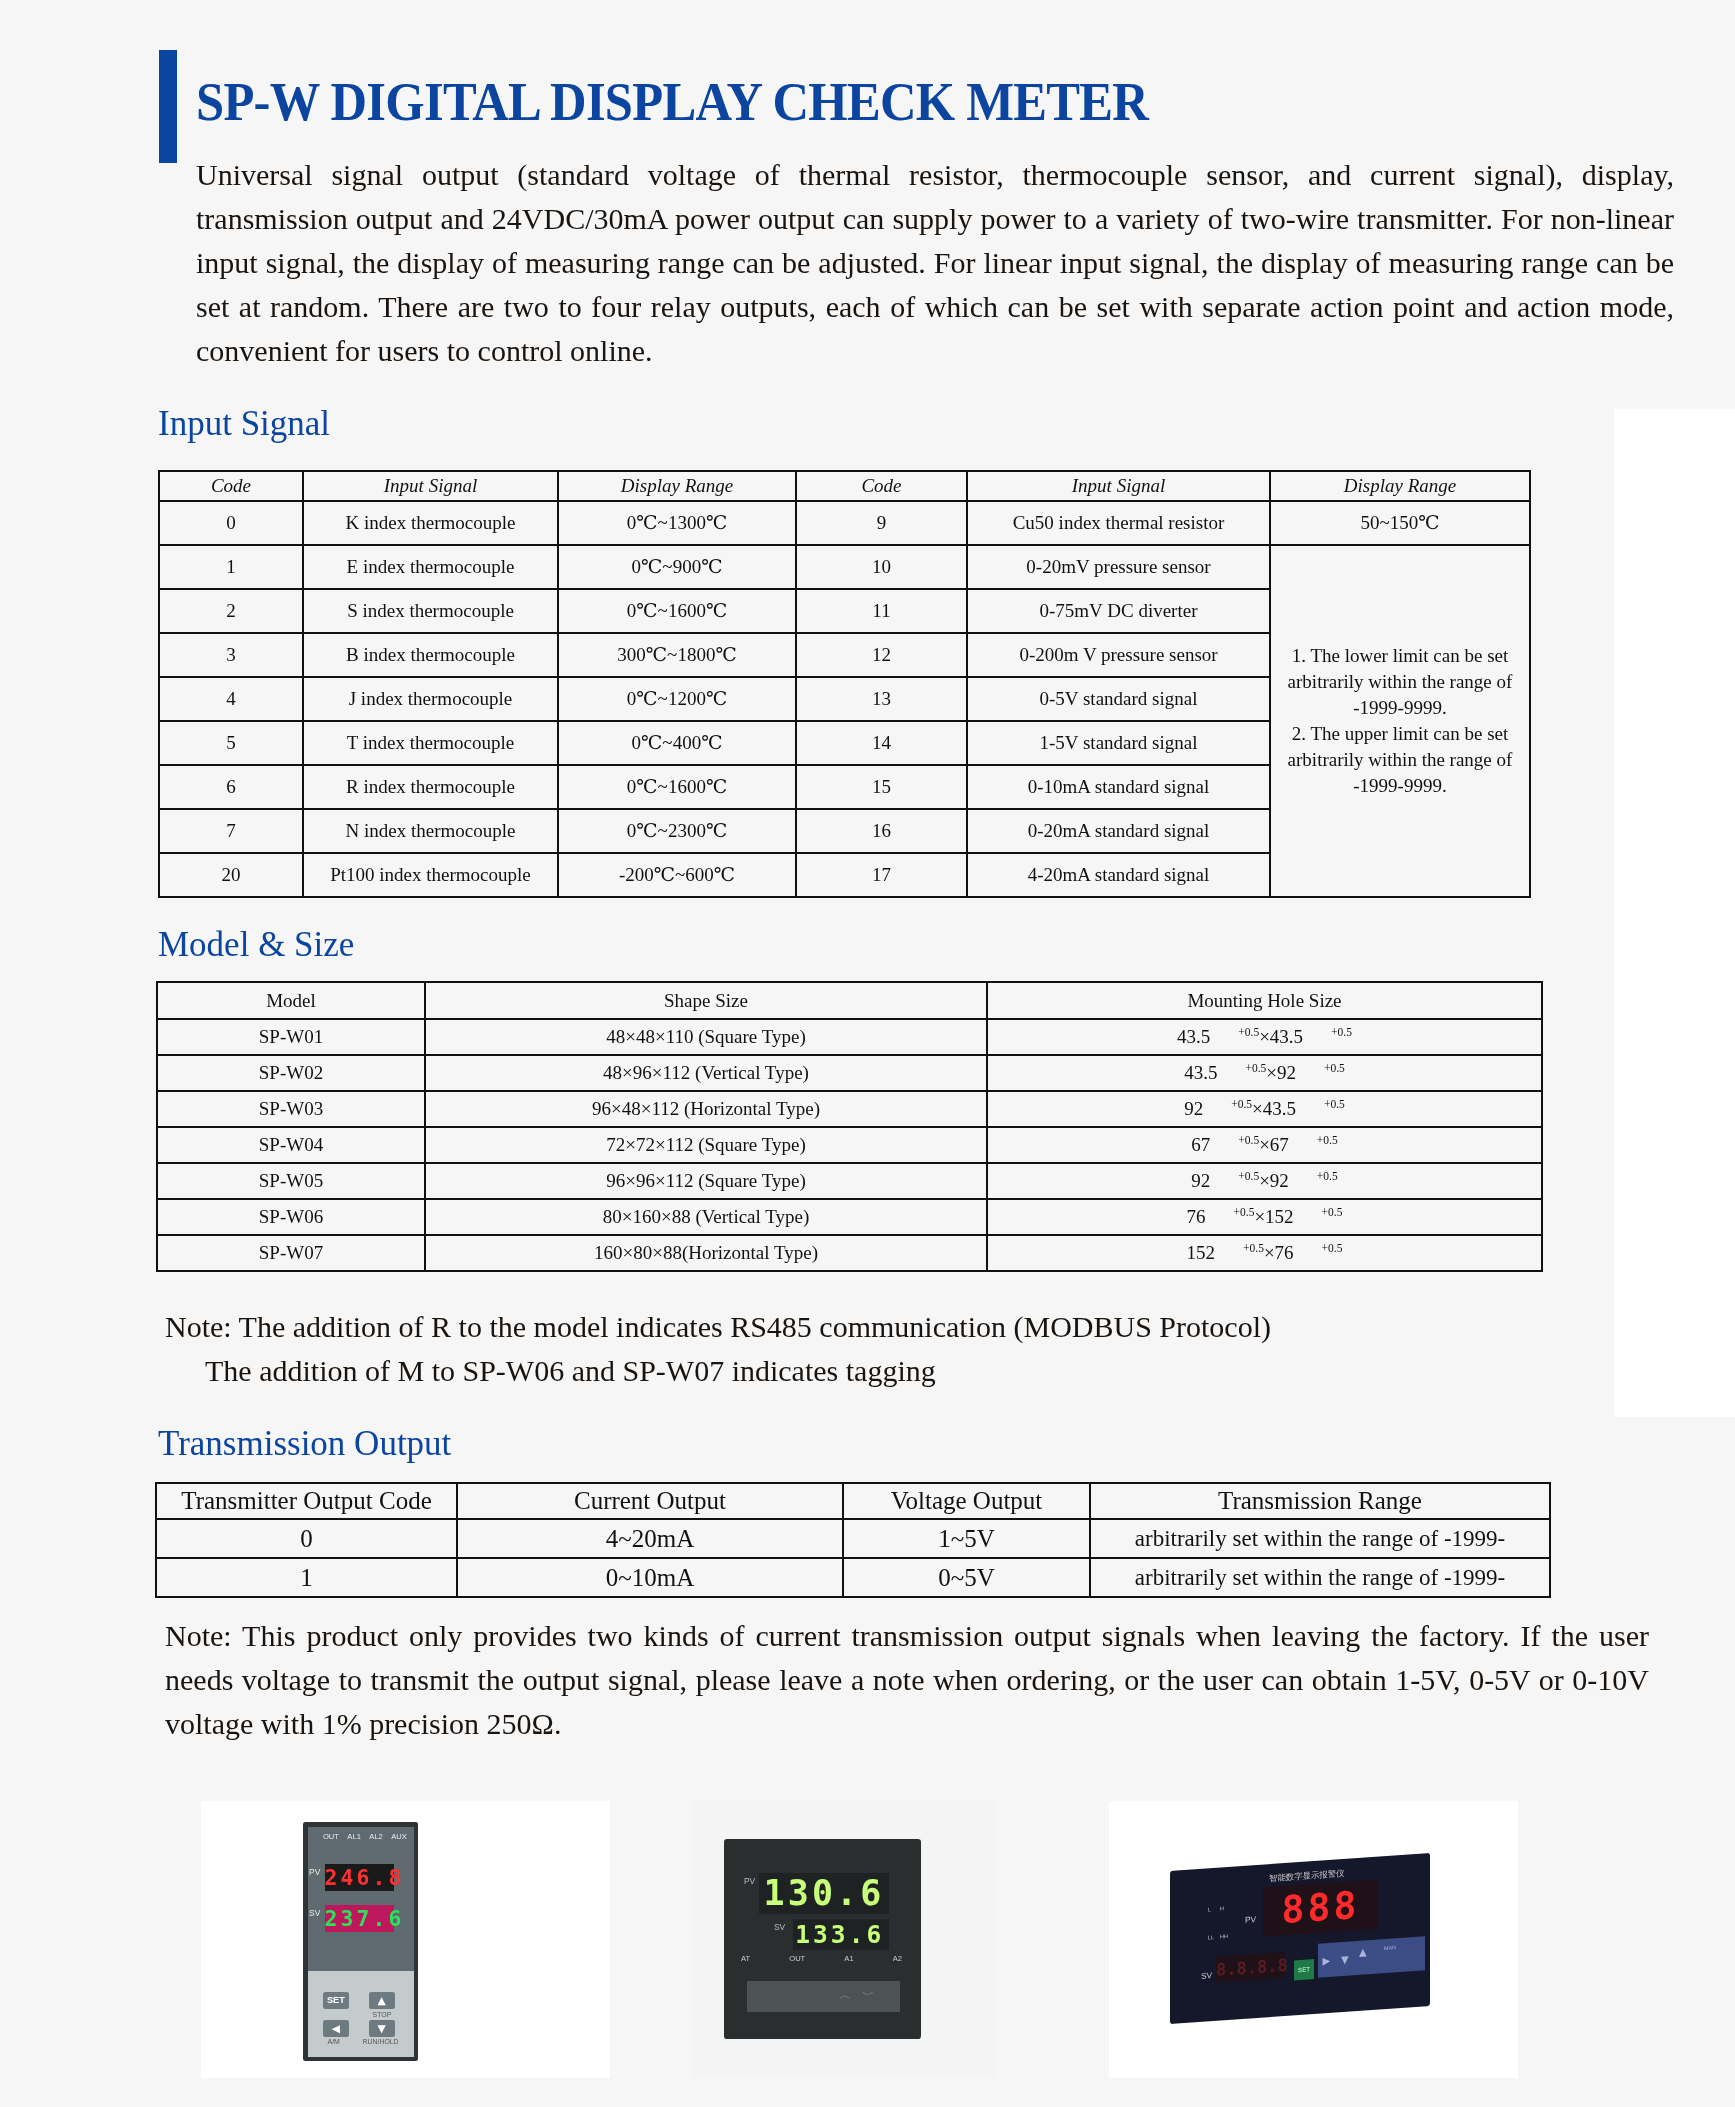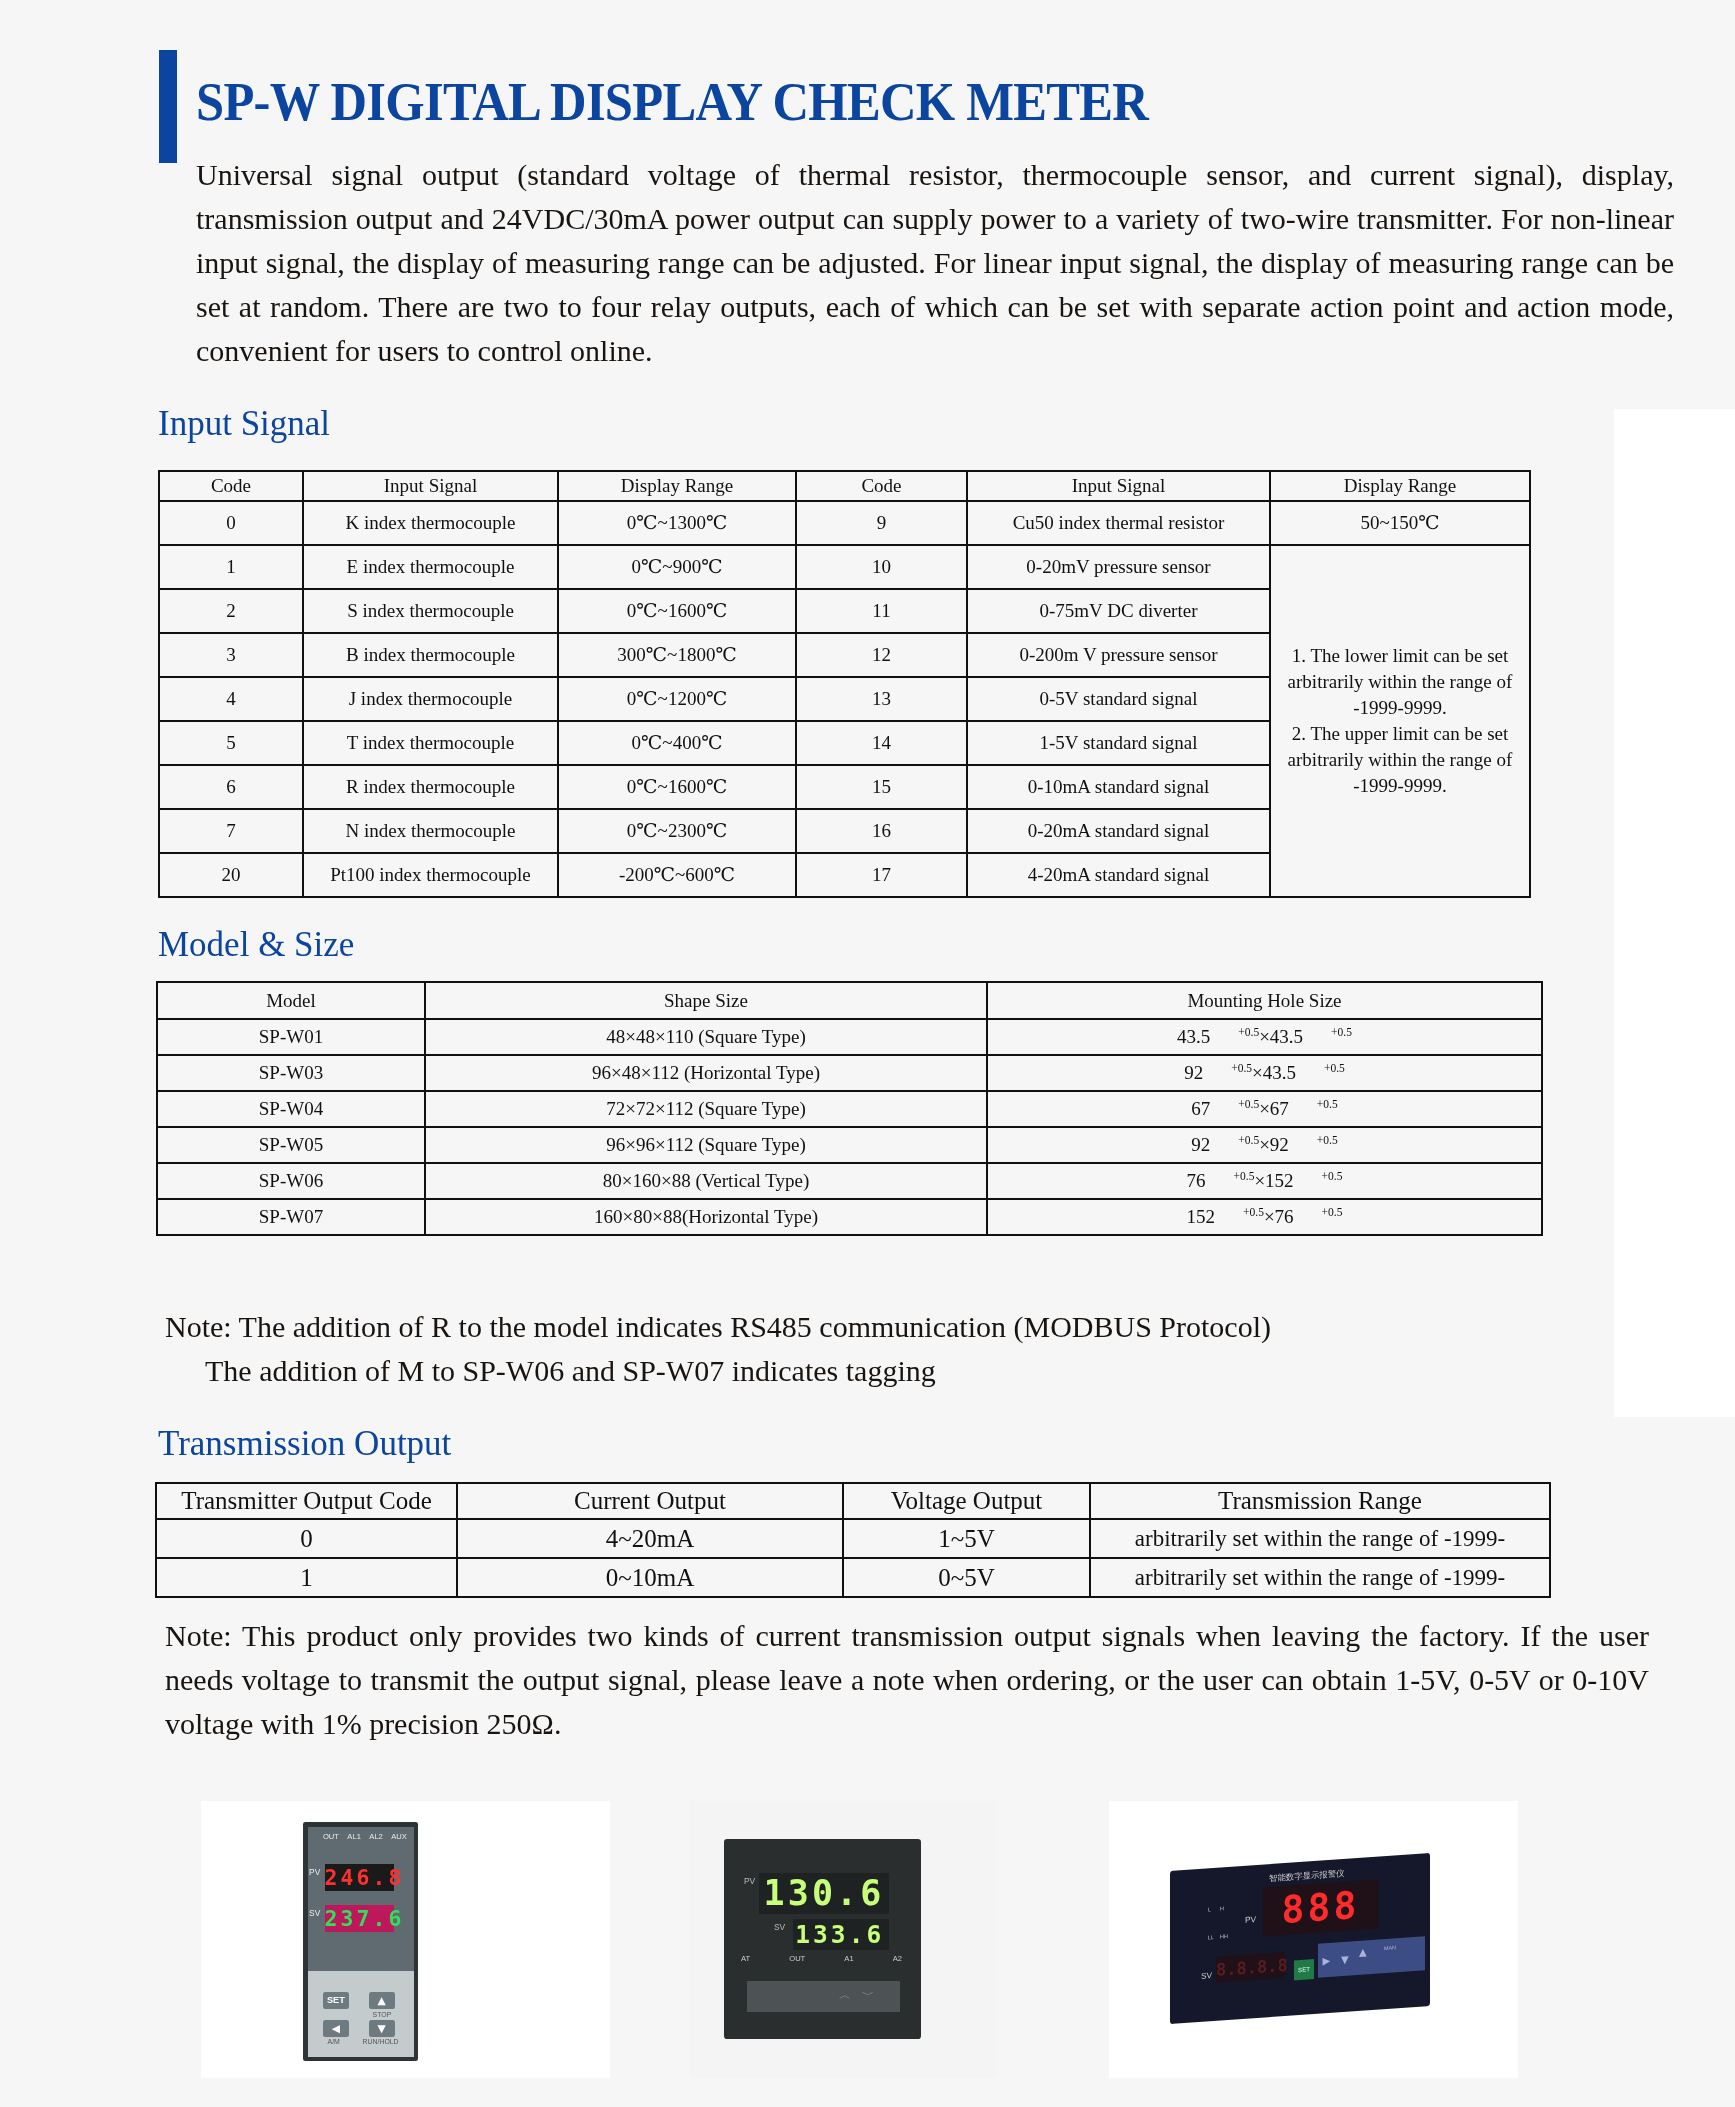--- a/index.html
+++ b/index.html
@@ -9,21 +9,21 @@
   }
   .white-panel { position:absolute; left:1614px; top:409px; width:122px; height:1008px; background:#ffffff; }
   .title-bar { position:absolute; left:159px; top:50px; width:18.4px; height:113px; background:#0b45a0; }
   .title { position:absolute; left:196px; top:70px; font-size:55px; font-weight:bold; color:#0b45a0;
            font-family:"Liberation Serif",serif; letter-spacing:-0.8px; transform:scaleX(0.92); transform-origin:left top; white-space:nowrap; }
   .intro { position:absolute; left:196px; top:153px; width:1478px; font-size:30px; line-height:44px; text-align:justify; }
   .section-h { position:absolute; font-size:35px; color:#0b45a0; font-family:"Liberation Serif",serif; white-space:nowrap; }
   table { border-collapse:collapse; position:absolute; table-layout:fixed; }
   td, th { border:2.3px solid #111; text-align:center; font-weight:normal; color:#111; padding:0; }
   .t1 { left:158px; top:470px; width:1371px; font-size:19px; }
-  .t1 th { height:27.5px; }
+  .t1 th { height:27.5px;font-style:italic; }
   .t1 td { height:42px; }
   .t1 .note { line-height:26px; font-size:19px; padding:0 3.1px;margin-left:40px; }
   .t2 { left:156px; top:981px; width:1384px; font-size:19px; }
   .t2 th { height:35px; }
   .t2 td { height:34px; }
   .t2 sup { font-size:11.5px;margin-left:28px; }
   .t3 { left:155px; top:1482px; width:1394px; font-size:25px; }
   .t3 th { height:34px; }
   .t3 td { height:37px; }
   .note-text { position:absolute; font-size:30px; line-height:44px; }
@@ -148,20 +148,25 @@
       <th>Model</th>
       <th>Shape Size</th>
       <th>Mounting Hole Size</th>
     </tr>
   </thead>
   <tbody id="t2-body">
       <tr>
         <td>SP-W01</td>
         <td>48×48×110 (Square Type)</td>
         <td><span>43.5</span><sup>+0.5</sup><span>×</span><span>43.5</span><sup>+0.5</sup></td>
+      </tr>
+      <tr>
+        <td>SP-W02</td>
+        <td>48×96×112 (Vertical Type)</td>
+        <td><span>43.5</span><sup>+0.5</sup><span>×</span><span>92</span><sup>+0.5</sup></td>
       </tr>
       <tr>
         <td>SP-W03</td>
         <td>96×48×112 (Horizontal Type)</td>
         <td><span>92</span><sup>+0.5</sup><span>×</span><span>43.5</span><sup>+0.5</sup></td>
       </tr>
       <tr>
         <td>SP-W04</td>
         <td>72×72×112 (Square Type)</td>
         <td><span>67</span><sup>+0.5</sup><span>×</span><span>67</span><sup>+0.5</sup></td>

